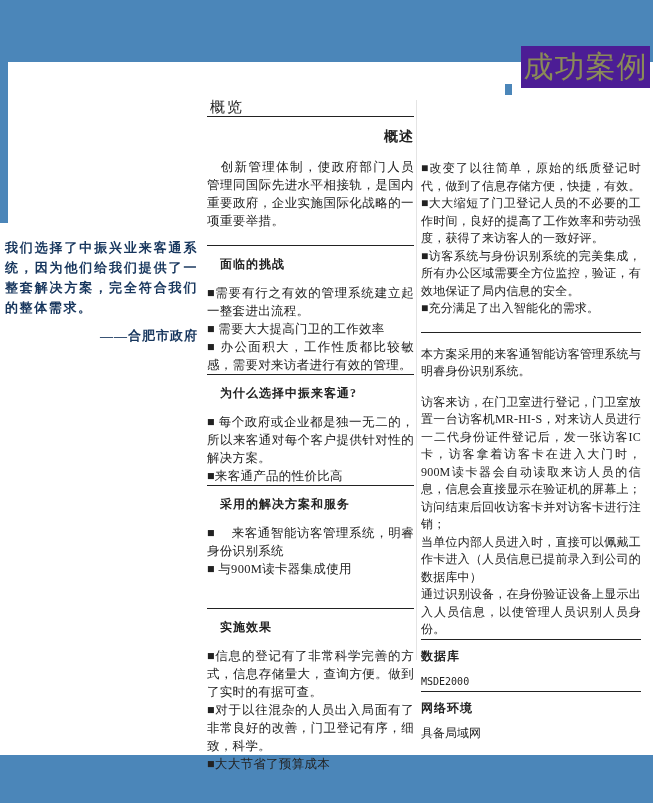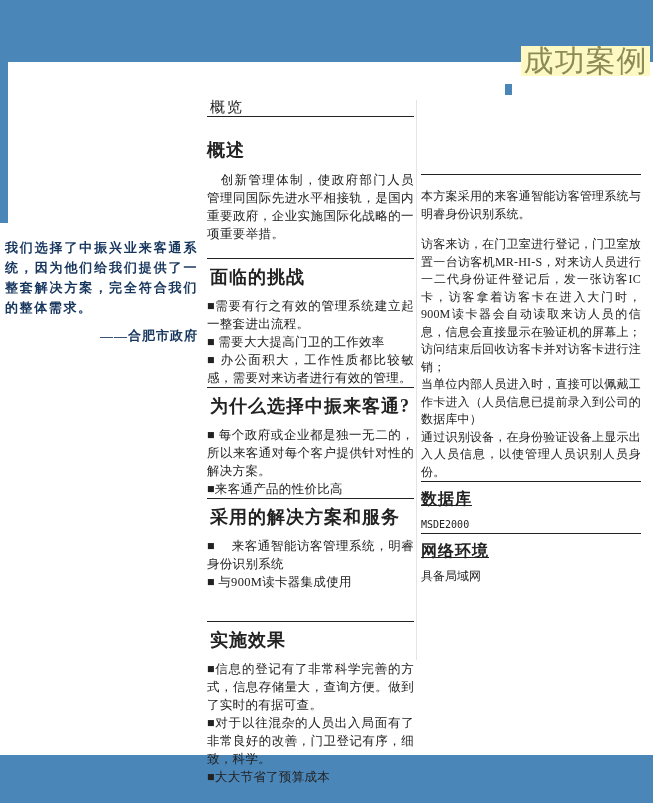--- a/index.html
+++ b/index.html
@@ -21,22 +21,22 @@
     width: 8px; height: 161px;
     background: #4b86b9;
   }
   .bottom-bar {
     position: absolute; left: 0; top: 755px;
     width: 653px; height: 48px;
     background: #4b86b9;
   }
   .title-box {
     position: absolute; left: 521px; top: 46px;
-    width: 129px; height: 30px;
-    background: #fef9c3;
+    width: 129px; height: 42px;
+    background: #4c1d95;
     display: flex; align-items: center; justify-content: center;
   }
   .title-text {
     font-size: 30px;
     color: #8b8b57;
     letter-spacing: 1px;
     white-space: nowrap;
   }
   .accent-square {
     position: absolute; left: 505px; top: 84px;
@@ -82,35 +82,36 @@
     margin: 0 0 0 3px;
   }
   hr.rule {
     border: 0;
     border-top: 1px solid #222;
     margin: 0;
   }
   .rule-1 { margin-top: 22px; }
   .mid-subheading {
     font-weight: bold;
-    font-size: 18px;
-    margin-top: 24px;
-    letter-spacing: 1px;
+    font-size: 14px;
+    margin-top: 11px;
+    letter-spacing: 1px;
+    text-align: right;
   }
   .mid-para {
     margin-top: 12px;
     text-indent: 1.1em;
     text-align: justify;
     letter-spacing: 0.4px;
   }
   .section-heading {
     font-weight: bold;
-    font-size: 18px;
-    letter-spacing: 1px;
-    margin: 9px 0 0 3px;
+    font-size: 12px;
+    letter-spacing: 1px;
+    margin: 9px 0 0 13px;
   }
   .bullets { margin-top: 11px; }
   .bullet {
     text-align: justify;
     letter-spacing: 0.3px;
   }
   .rule-mid { margin-top: 13px; }
   .right-bullets .bullet { letter-spacing: 0.2px; }
   .right-heading {
     font-weight: bold;
@@ -123,24 +124,23 @@
     text-align: justify;
     letter-spacing: 0.2px;
   }
   .right-para-cont {
     margin-top: 0;
     text-align: justify;
     letter-spacing: 0.2px;
   }
   .spec-heading {
     font-weight: bold;
-    font-size: 16px;
+    font-size: 12px;
     letter-spacing: 1px;
     margin: 8px 0 0 0;
-    text-decoration: underline;
   }
   .spec-value {
     margin-top: 8px;
     font-size: 11px;
   }
   .spec-value.mono {
     font-family: "DejaVu Sans Mono", "Liberation Mono", monospace;
     font-size: 10px;
     letter-spacing: 0;
   }
@@ -197,20 +197,26 @@
   <hr class="rule rule-mid" style="margin-top:30px">
   <div class="section-heading">实施效果</div>
   <div class="bullets">
     <div class="bullet">■信息的登记有了非常科学完善的方式，信息存储量大，查询方便。做到了实时的有据可查。</div>
     <div class="bullet">■对于以往混杂的人员出入局面有了非常良好的改善，门卫登记有序，细致，科学。</div>
     <div class="bullet">■大大节省了预算成本</div>
   </div>
 </div>
 
 <div class="col-right">
+  <div class="bullets right-bullets" style="margin-top:0">
+    <div class="bullet">■改变了以往简单，原始的纸质登记时代，做到了信息存储方便，快捷，有效。</div>
+    <div class="bullet">■大大缩短了门卫登记人员的不必要的工作时间，良好的提高了工作效率和劳动强度，获得了来访客人的一致好评。</div>
+    <div class="bullet">■访客系统与身份识别系统的完美集成，所有办公区域需要全方位监控，验证，有效地保证了局内信息的安全。</div>
+    <div class="bullet">■充分满足了出入智能化的需求。</div>
+  </div>
 
   <hr class="rule" style="margin-top:14px">
   <div class="right-para">本方案采用的来客通智能访客管理系统与明睿身份识别系统。</div>
   <div class="right-para">访客来访，在门卫室进行登记，门卫室放置一台访客机MR-HI-S，对来访人员进行一二代身份证件登记后，发一张访客IC卡，访客拿着访客卡在进入大门时，900M读卡器会自动读取来访人员的信息，信息会直接显示在验证机的屏幕上；访问结束后回收访客卡并对访客卡进行注销；</div>
   <div class="right-para-cont">当单位内部人员进入时，直接可以佩戴工作卡进入（人员信息已提前录入到公司的数据库中）</div>
   <div class="right-para-cont">通过识别设备，在身份验证设备上显示出入人员信息，以使管理人员识别人员身份。</div>
 
   <hr class="rule rule-spec">
   <div class="spec-heading">数据库</div>
   <div class="spec-value mono">MSDE2000</div>

